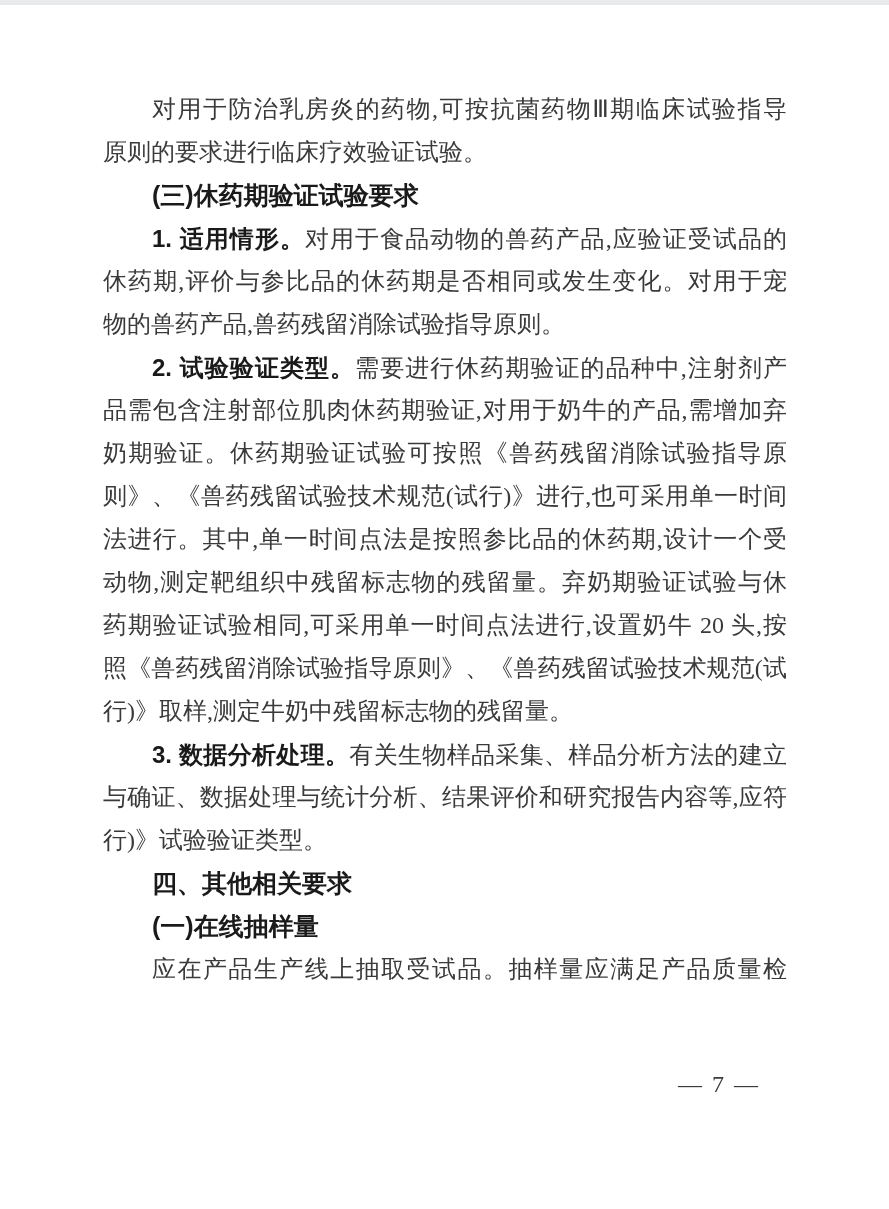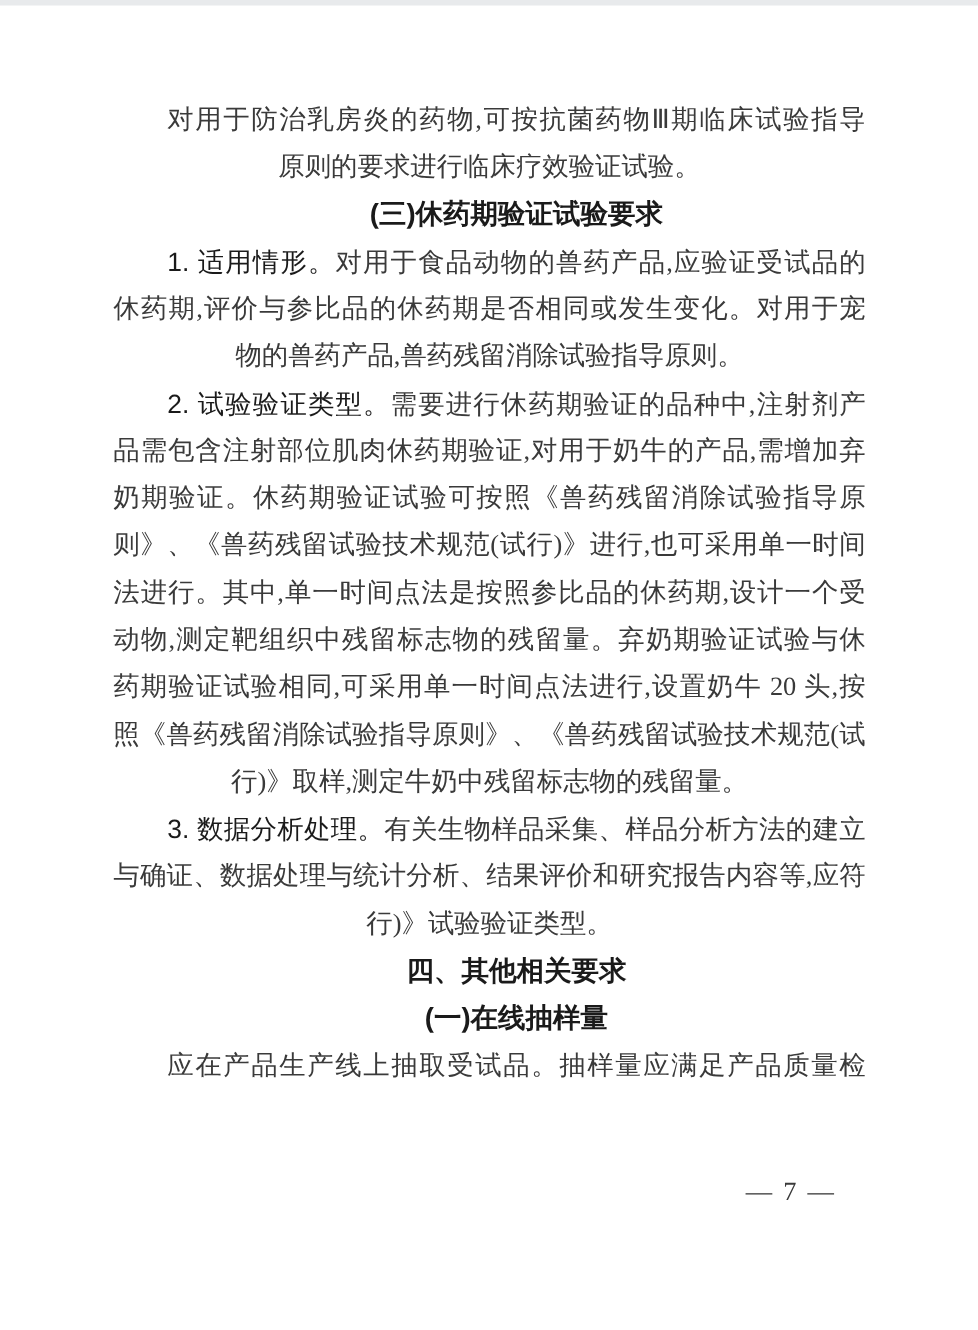--- a/index.html
+++ b/index.html
@@ -28,40 +28,40 @@
     position: absolute;
     left: 103px;
     top: 88px;
     width: 684px;
   }
   .line {
     font-size: 24px;
     height: 43px;
     line-height: 43px;
     color: var(--text-color, #3a3a3a);
-    text-align: center;
+    text-align: left;
     white-space: normal;
     overflow: hidden;
   }
   .line.stretch {
     text-align: justify;
     text-align-last: justify;
   }
   .line.indent {
     text-indent: 49px;
   }
   .line.heading {
     font-family: "Liberation Sans", sans-serif;
     font-weight: bold;
     font-size: 25px;
     color: var(--heading-color, #1a1a1a);
   }
   .lead {
     font-family: "Liberation Sans", sans-serif;
-    font-weight: normal;
+    font-weight: bold;
     color: var(--heading-color, #1a1a1a);
   }
   .footer {
     position: absolute;
     top: 1070px;
     right: 141px;
     font-size: 24px;
     line-height: 28px;
     letter-spacing: 2px;
     color: var(--text-color, #3a3a3a);

